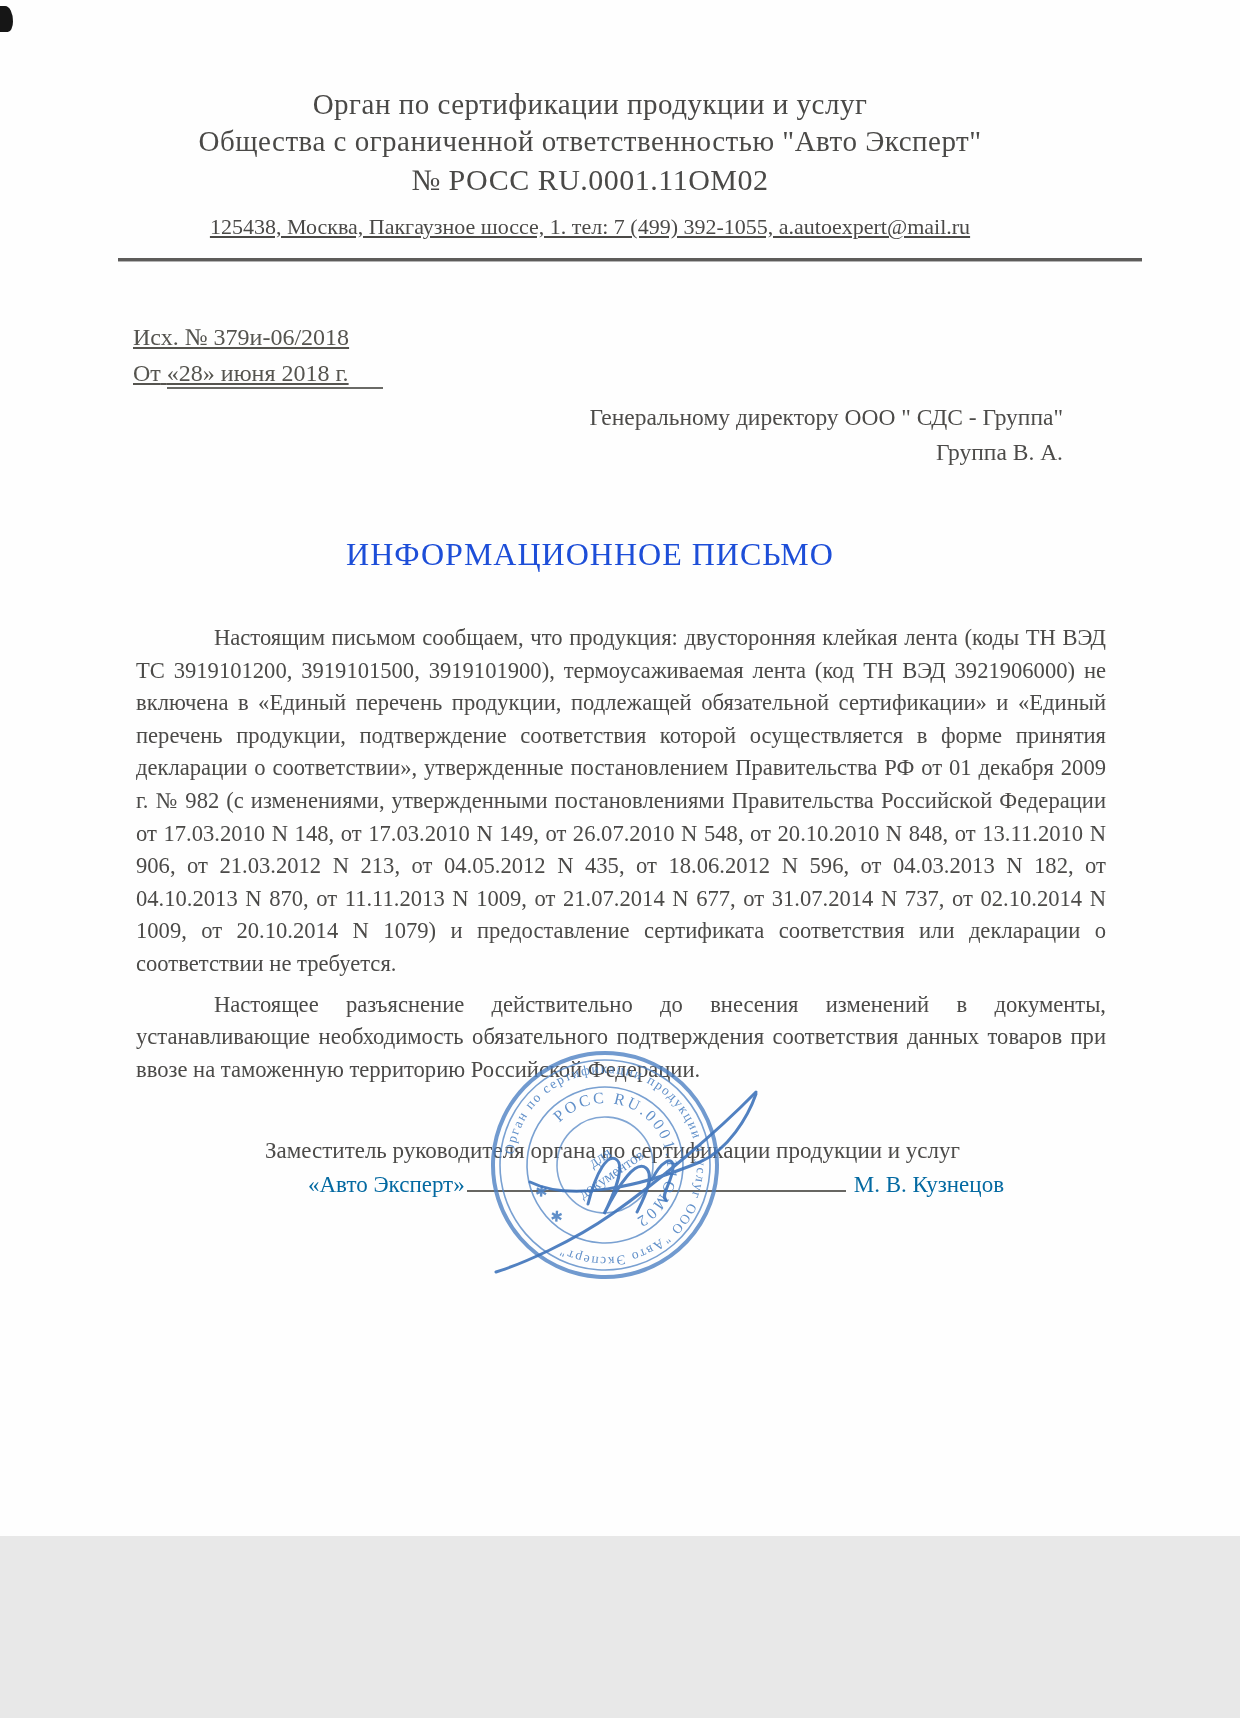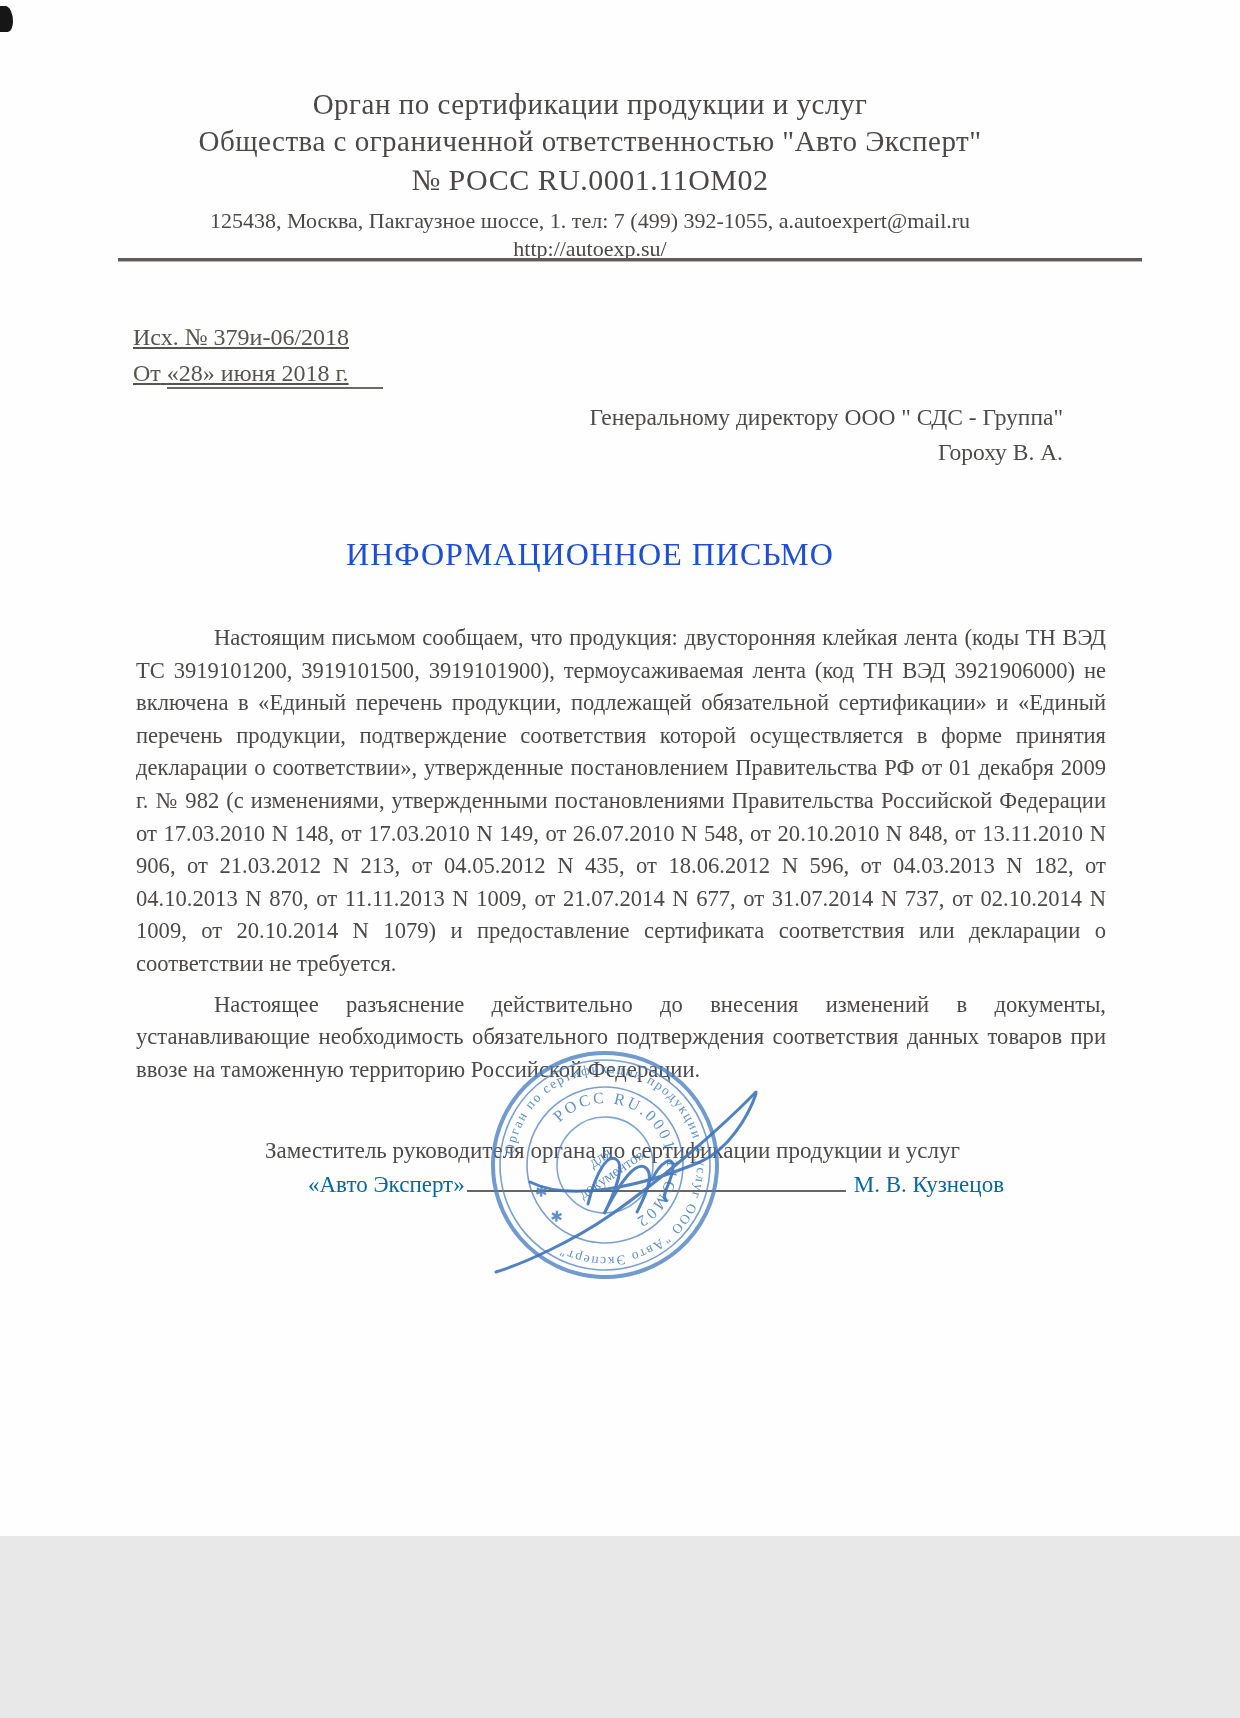--- a/index.html
+++ b/index.html
@@ -15,21 +15,21 @@
   
   .artifact{position:absolute;background:#161616;}
   .artifact.tl{left:0;top:6px;width:13px;height:26px;border-radius:0 60% 40% 0;}
   .artifact.bl{left:0;top:1702px;width:30px;height:16px;border-radius:0 50% 0 0;}
 
   
   .header{position:absolute;left:70px;right:130px;top:86px;text-align:center;color:#4a4947;}
   .header .org1{font-size:29px;line-height:37px;letter-spacing:.5px;}
   .header .org2{font-size:29px;line-height:37px;letter-spacing:.5px;}
   .header .reg{font-size:30px;line-height:40px;letter-spacing:.5px;}
-  .header .contacts{font-size:22px;line-height:28px;margin-top:7px;}
+  .header .contacts{font-size:22px;line-height:28px;margin-top:13px;text-decoration:underline;}
   .header .site{font-size:22px;line-height:28px;}
   .header-rule{position:absolute;left:118px;width:1024px;top:258px;height:3px;background:#5d5c5a;box-shadow:0 1px 0 rgba(90,90,90,.45);}
 
   
   .ref{position:absolute;left:133px;top:320px;font-size:24px;line-height:34px;color:#55544f;text-decoration:underline;}
   .ref .date-row{margin-top:2px;}
   .ref .date-val{border-bottom:2px solid #6a6a66;padding-right:34px;padding-bottom:1px;}
 
   
   .addressee{position:absolute;left:127px;top:400px;width:986px;text-align:right;font-size:23.5px;line-height:35px;color:#4c4b49;}
@@ -60,32 +60,31 @@
 <div class="page">
 
   <div class="artifact tl"></div>
   <div class="artifact bl"></div>
 
   <div class="header">
     <div class="org1">Орган по сертификации продукции и услуг</div>
     <div class="org2">Общества с ограниченной ответственностью "Авто Эксперт"</div>
     <div class="reg">№ РОСС RU.0001.11ОМ02</div>
     <div class="contacts">125438, Москва, Пакгаузное шоссе, 1. тел: 7 (499) 392-1055, a.autoexpert@mail.ru</div>
-    <div class="site">http://autoexp.su/</div>
   </div>
   <div class="header-rule"></div>
 
   <div class="ref">
     <div>Исх. № 379и-06/2018</div>
     <div class="date-row"><span>От</span> <span class="date-val">«28» июня 2018 г.</span></div>
   </div>
 
   <div class="addressee">
     <div class="indent-right">Генеральному директору ООО " СДС - Группа"</div>
-    <div class="indent-right">Гороху В. А.</div>
+    <div class="indent-right">Группа В. А.</div>
   </div>
 
   <div class="doc-title">ИНФОРМАЦИОННОЕ ПИСЬМО</div>
 
   <div class="body-text">
     <p>Настоящим письмом сообщаем, что продукция: двусторонняя клейкая лента (коды ТН ВЭД ТС 3919101200, 3919101500, 3919101900), термоусаживаемая лента (код ТН ВЭД 3921906000) не включена в «Единый перечень продукции, подлежащей обязательной сертификации» и «Единый перечень продукции, подтверждение соответствия которой осуществляется в форме принятия декларации о соответствии», утвержденные постановлением Правительства РФ от 01 декабря 2009 г. № 982 (с изменениями, утвержденными постановлениями Правительства Российской Федерации от 17.03.2010 N 148, от 17.03.2010 N 149, от 26.07.2010 N 548, от 20.10.2010 N 848, от 13.11.2010 N 906, от 21.03.2012 N 213, от 04.05.2012 N 435, от 18.06.2012 N 596, от 04.03.2013 N 182, от 04.10.2013 N 870, от 11.11.2013 N 1009, от 21.07.2014 N 677, от 31.07.2014 N 737, от 02.10.2014 N 1009, от 20.10.2014 N 1079) и предоставление сертификата соответствия или декларации о соответствии не требуется.</p>
     <p>Настоящее разъяснение действительно до внесения изменений в документы, устанавливающие необходимость обязательного подтверждения соответствия данных товаров при ввозе на таможенную территорию Российской Федерации.</p>
   </div>
 
   <div class="sig-position">Заместитель руководителя органа по сертификации продукции и услуг</div>

